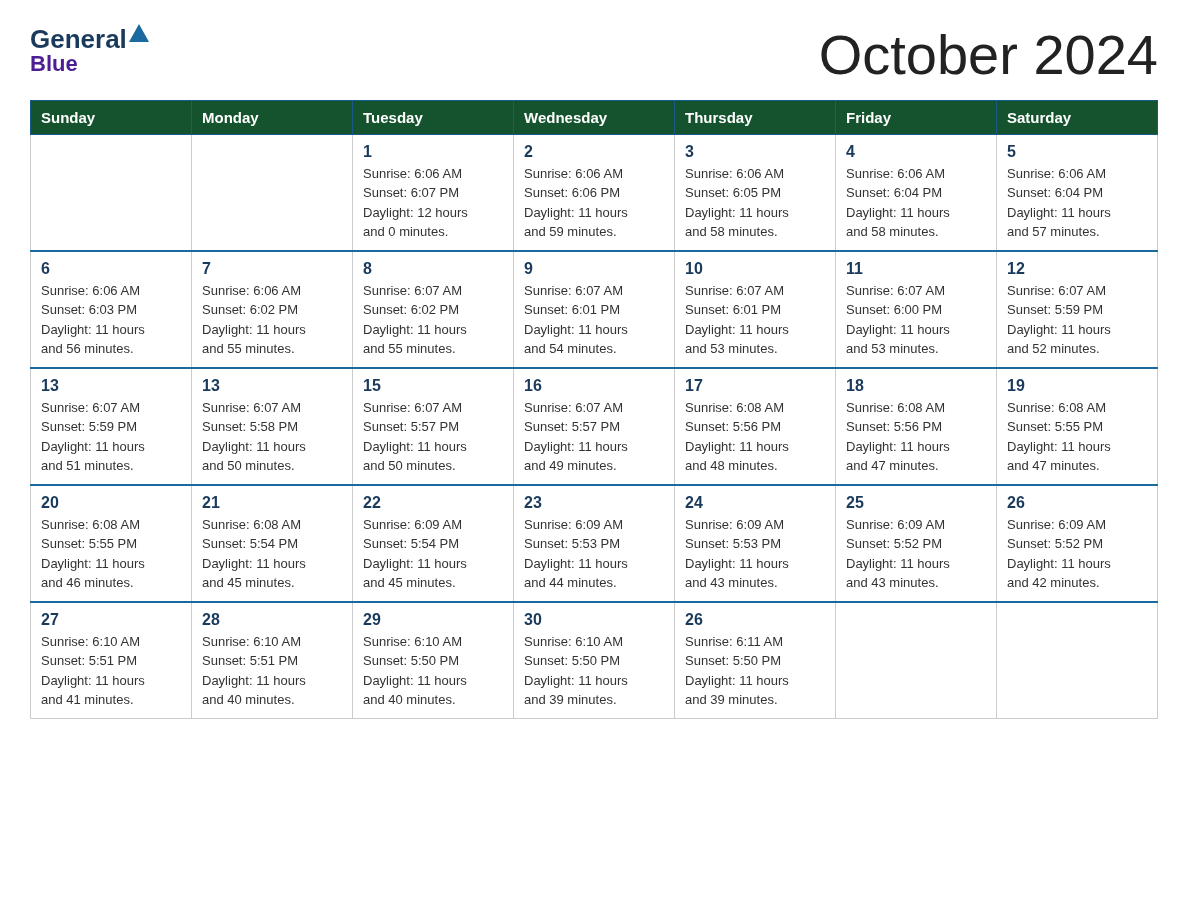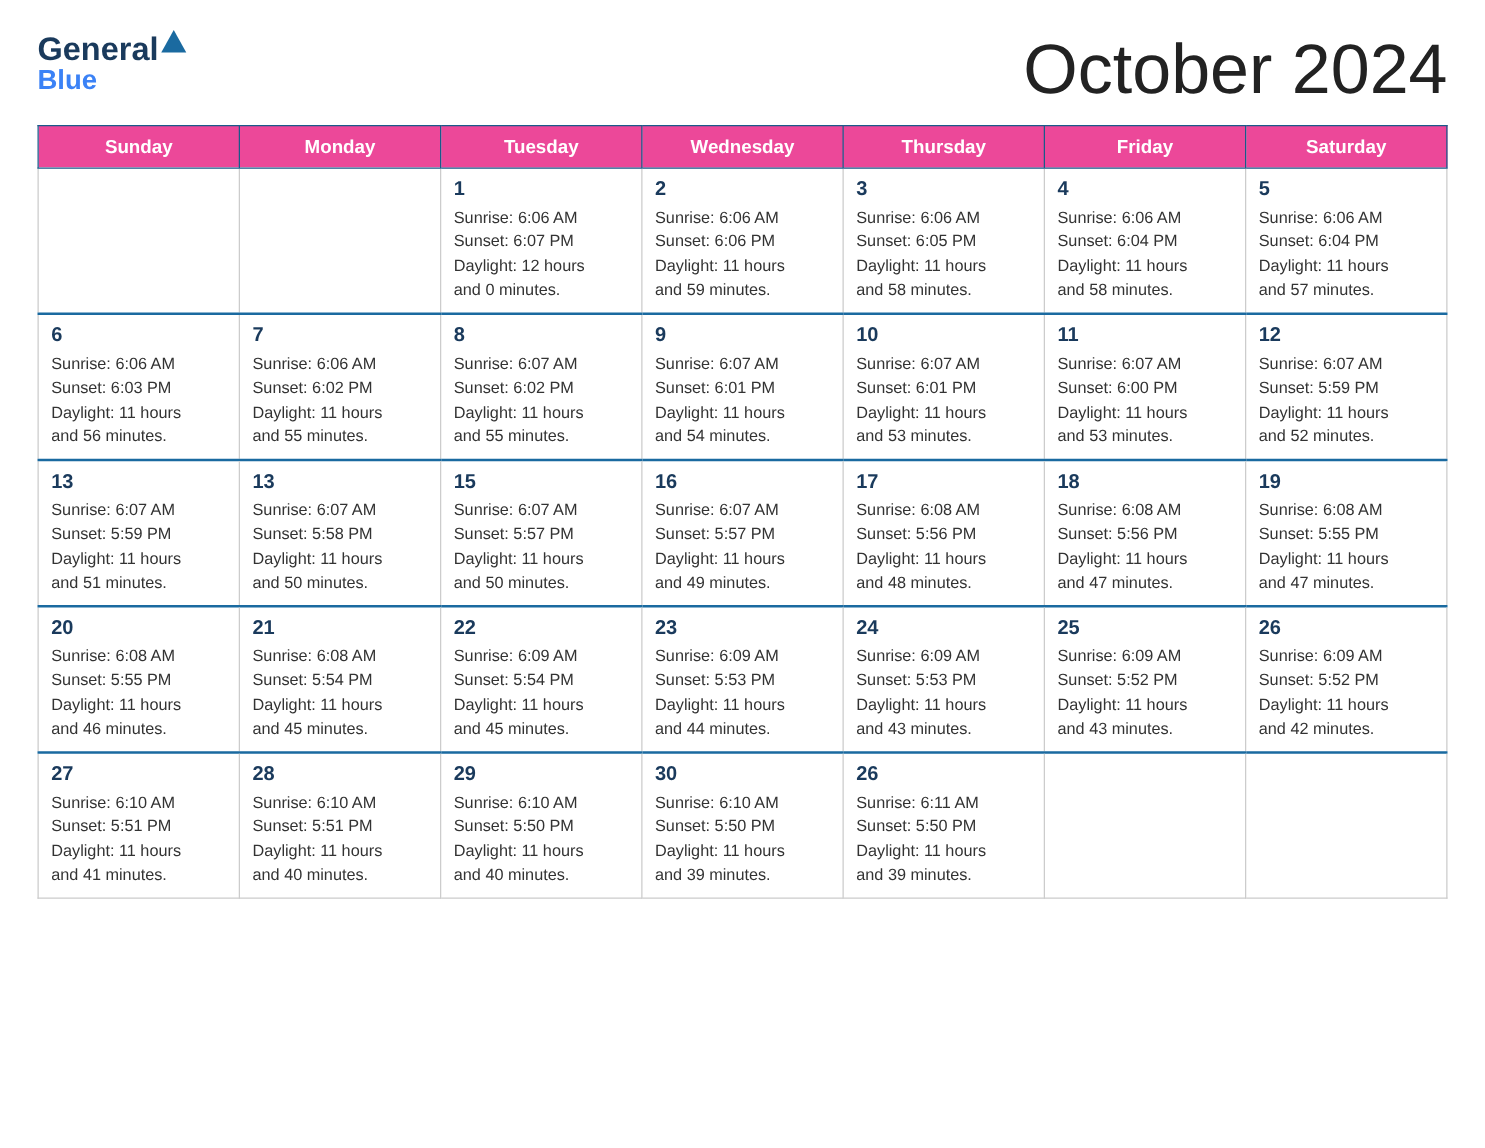--- a/index.html
+++ b/index.html
@@ -35,21 +35,21 @@
       border-left: 10px solid transparent;
       border-right: 10px solid transparent;
       border-bottom: 18px solid #1a6aa0;
       display: inline-block;
       margin-left: 2px;
       margin-bottom: -2px;
     }
     .logo-blue-line {
       font-size: 22px;
       font-weight: bold;
-      color: #3b82f6;
+      color: #4c1d95;
       margin-top: -4px;
     }
     .title-block {
       text-align: left;
     }
     .main-title {
       font-size: 56px;
       font-weight: normal;
       color: #222;
       line-height: 1.1;
@@ -58,26 +58,26 @@
       font-size: 22px;
       color: #333;
       margin-top: 4px;
     }
     .calendar {
       width: 100%;
       border-collapse: collapse;
       margin-top: 14px;
     }
     .calendar thead tr th {
-      background-color: #ec4899;
+      background-color: #14532d;
       color: #fff;
       font-size: 15px;
       font-weight: bold;
       padding: 8px 10px;
-      text-align: center;
+      text-align: left;
       border: 1px solid #1a5a8a;
     }
     .calendar tbody tr td {
       vertical-align: top;
       padding: 8px 10px;
       border: 1px solid #ccc;
       font-size: 12.5px;
       color: #333;
       width: 14.28%;
       min-height: 100px;

